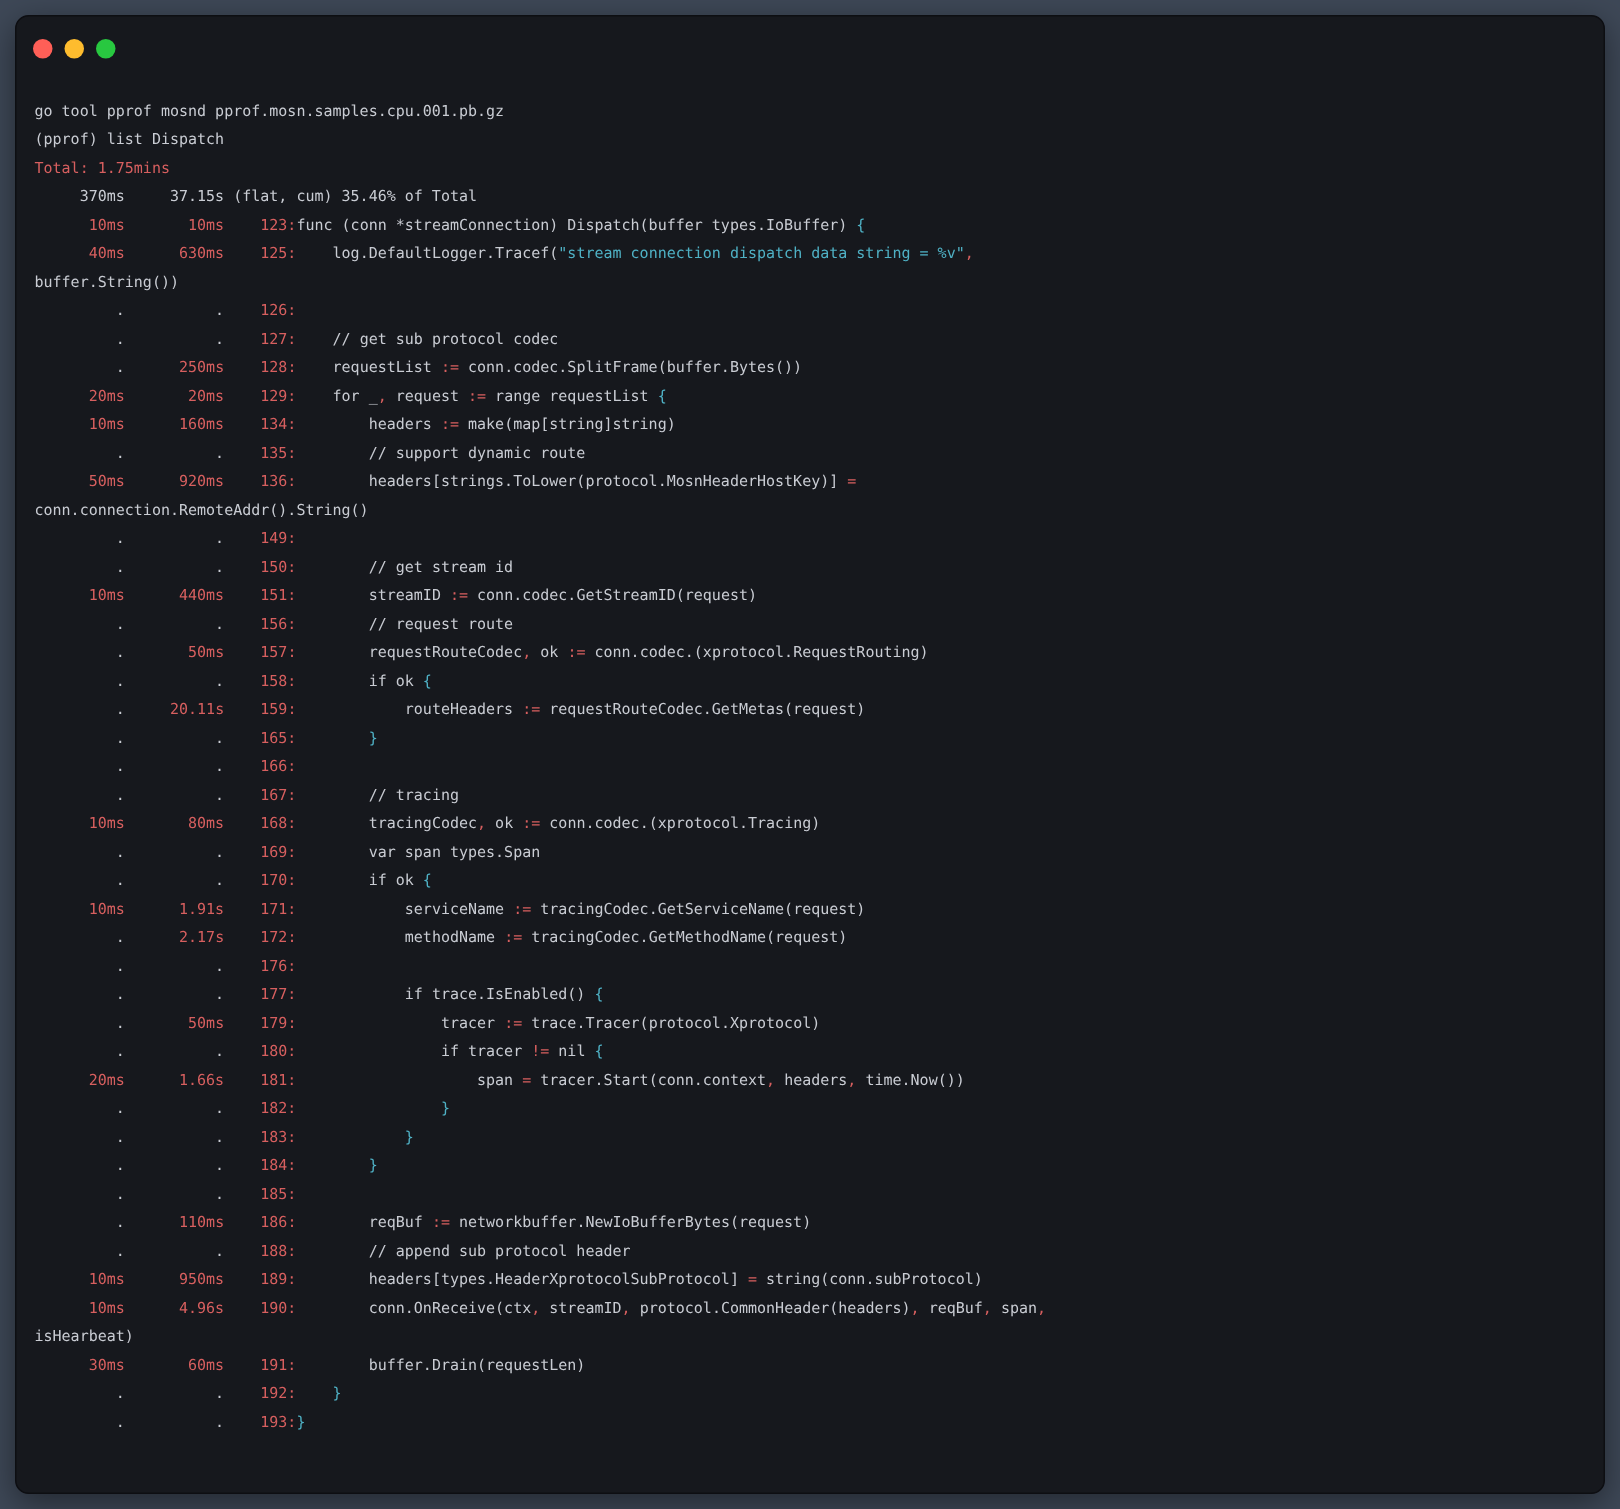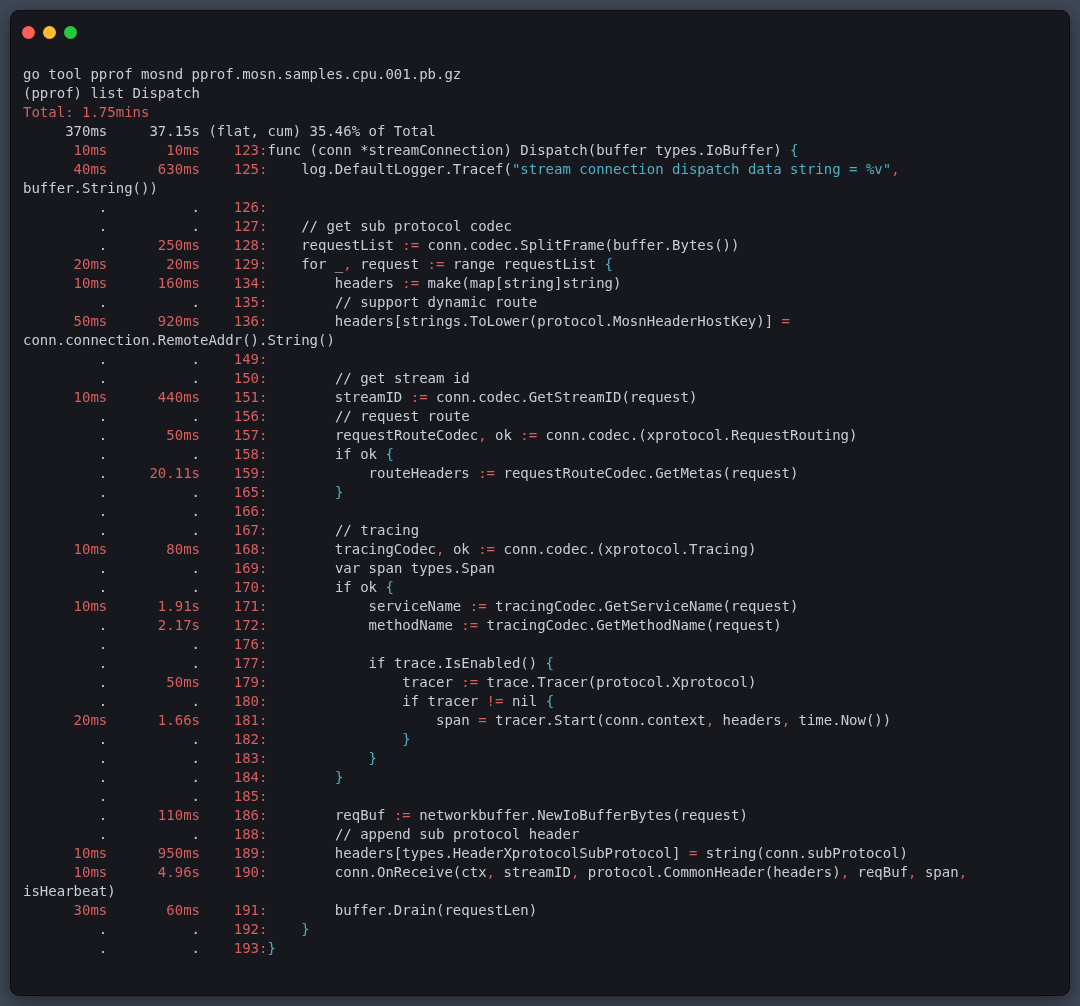--- a/index.html
+++ b/index.html
@@ -32,21 +32,21 @@
     width: 13px; height: 13px;
     border-radius: 50%;
     display: inline-block;
     cursor: pointer;
     flex: 0 0 auto;
   }
   .terminal {
     margin: 0;
     padding: 12px 12px 16px 12px;
     font-family: "DejaVu Sans Mono", "Liberation Mono", monospace;
-    font-size: 14px;
+    font-size: 10px;
     line-height: 19px;
     white-space: pre;
     color: #c9ccd3;
   }
   .term-line { min-height: 19px; }
 </style>
 </head>
 <body>
 
 <div class="window">

